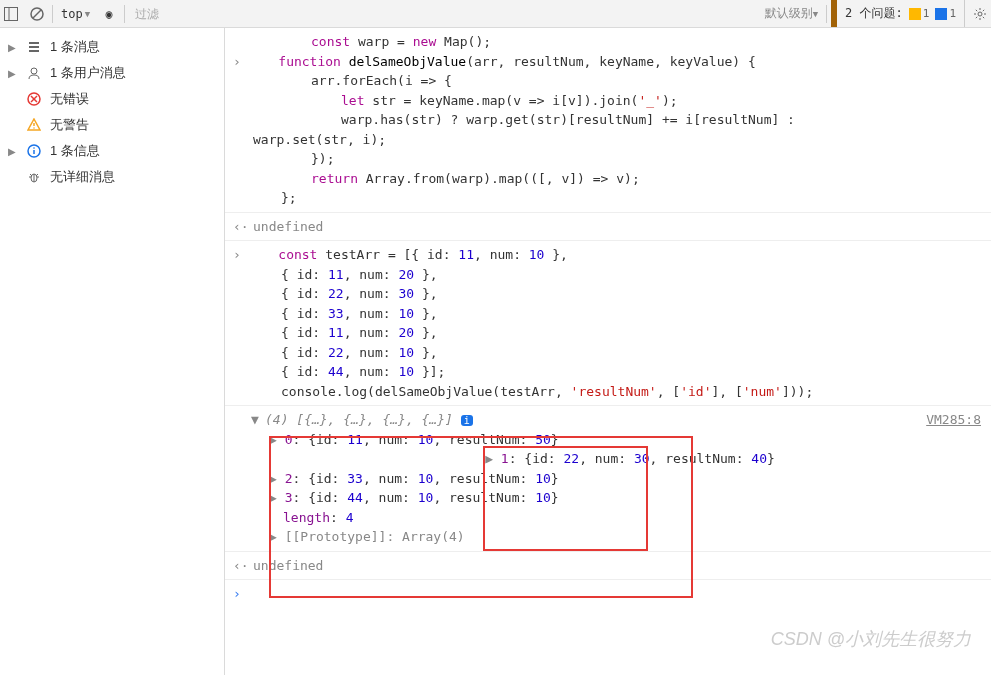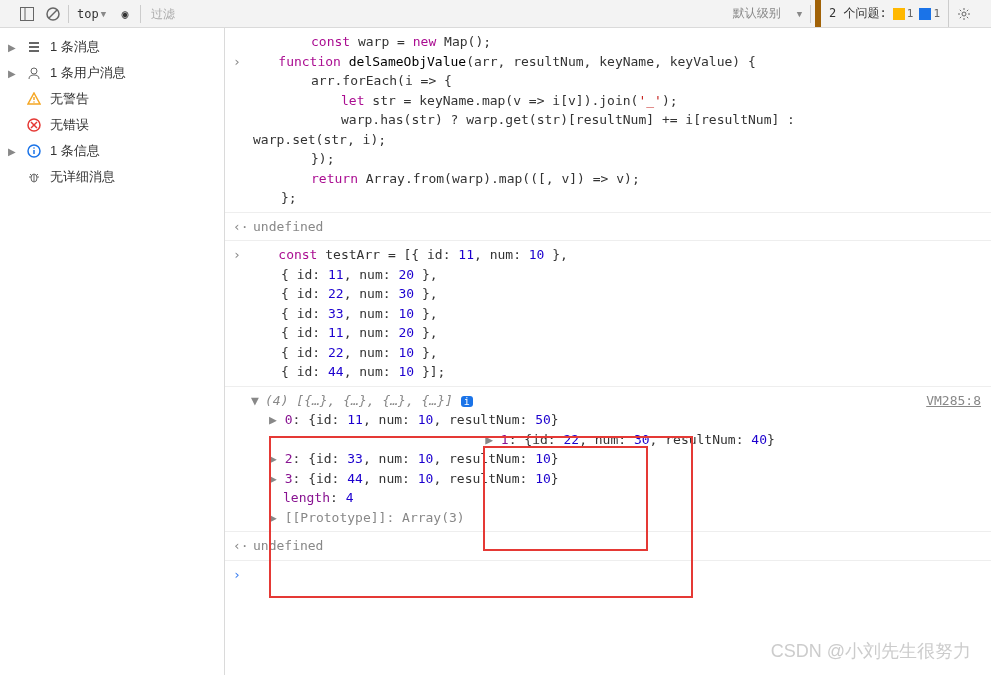--- a/index.html
+++ b/index.html
@@ -1,24 +1,24 @@
 <!DOCTYPE html>
 <html><head>
 <meta charset="utf-8">
 <style>
 *{box-sizing:border-box;margin:0;padding:0}
 body{font-family:Menlo,Consolas,monospace;font-size:12px;color:#333;background:#fff;width:991px;height:675px;overflow:hidden;position:relative}
-.toolbar{height:28px;border-bottom:1px solid #dadada;display:flex;align-items:center;padding:0 16px;gap:4px;background:#f3f3f3}
+.toolbar{height:28px;border-bottom:1px solid #dadada;display:flex;align-items:center;padding:0 0;gap:4px;background:#f3f3f3}
 .tb-btn{width:22px;height:22px;display:flex;align-items:center;justify-content:center;color:#666;cursor:pointer}
 .tb-sep{width:1px;height:18px;background:#ccc}
 .tb-select{display:flex;align-items:center;gap:2px;padding:0 4px;cursor:pointer}
 .tb-eye{color:#333}
 .tb-filter{flex:1;border:none;outline:none;background:transparent;font-family:inherit;font-size:12px;padding:0 6px;color:#404040}
 .tb-filter::placeholder{color:#aaa}
-.tb-level{color:#888;padding:0 4px;display:flex;align-items:center;gap:16px}
+.tb-level{color:#888;padding:0 4px;display:flex;align-items:center;gap:0}
 .tb-issues{display:flex;align-items:center;gap:6px;padding:0 8px;border-left:6px solid #a16207;border-right:1px solid #ccc;height:100%}
 .badge{display:inline-flex;align-items:center;gap:2px;font-size:11px}
 .badge-warn{color:#666}
 .badge-warn::before{content:"";width:12px;height:12px;background:#ffb800;display:inline-block}
 .badge-info{color:#666}
 .badge-info::before{content:"";width:12px;height:12px;background:#1a73e8;display:inline-block}
 .main{display:flex;height:calc(100% - 28px)}
 .sidebar{width:225px;border-right:1px solid #dadada;padding:6px 0;background:#fff}
 .sb-item{display:flex;align-items:center;gap:8px;padding:4px 8px;cursor:pointer;font-family:Arial,sans-serif;font-size:13px}
 .sb-item .arrow{width:10px;color:#888;font-size:10px}
@@ -39,21 +39,21 @@
 .obj{color:#333}
 .return-line{display:flex;align-items:flex-start}
 .ret-icon{color:#888;margin-right:6px;width:14px}
 .result-block{padding-left:28px}
 .redbox{border:2px solid #e53935;position:absolute;pointer-events:none}
 .redbox1{left:269px;top:436px;width:424px;height:162px}
 .redbox2{left:483px;top:446px;width:165px;height:105px}
 .source-link{float:right;color:#888;text-decoration:underline;margin-right:10px}
 .prompt-line{padding:4px 0 4px 8px}
 .prompt-line .arrow-r{color:#367cf1}
-.watermark{position:absolute;right:20px;bottom:12px;color:#ccc;font-size:18px;font-family:Arial,sans-serif;pointer-events:none}
+.watermark{position:absolute;right:20px;bottom:24px;color:#ccc;font-size:18px;font-style:italic;font-family:Arial,sans-serif;pointer-events:none}
 .indent1{padding-left:48px}
 .indent2{padding-left:78px}
 .indent3{padding-left:108px}
 </style>
 </head>
 <body>
 
 <div class="toolbar">
   <div class="tb-btn">
       <svg width="14" height="14" viewBox="0 0 14 14">
@@ -117,37 +117,37 @@
             <circle cx="7" cy="5" r="3" fill="none" stroke="#666"></circle>
             <path d="M2 13c0-3 2-4 5-4s5 1 5 4" fill="none" stroke="#666"></path>
           </svg>
         </span>
         <span>1 条用户消息</span>
       </div>
     <div class="sb-item">
         <span class="arrow"></span>
         <span class="sb-icon">
           <svg width="14" height="14" viewBox="0 0 14 14">
+            <circle cx="7" cy="7" r="6" fill="none" stroke="#e53935" stroke-width="1.5"></circle>
+            <line x1="4" y1="4" x2="10" y2="10" stroke="#e53935" stroke-width="1.5"></line>
+            <line x1="10" y1="4" x2="4" y2="10" stroke="#e53935" stroke-width="1.5"></line>
+          </svg>
+        </span>
+        <span>无错误</span>
+      </div>
+    <div class="sb-item">
+        <span class="arrow"></span>
+        <span class="sb-icon">
+          <svg width="14" height="14" viewBox="0 0 14 14">
             <path d="M7 1L13 12H1z" fill="none" stroke="#f5a623" stroke-width="1.5"></path>
             <line x1="7" y1="5" x2="7" y2="8" stroke="#f5a623" stroke-width="1.5"></line>
             <circle cx="7" cy="10" r="0.8" fill="#f5a623"></circle>
           </svg>
         </span>
         <span>无警告</span>
-      </div>
-    <div class="sb-item">
-        <span class="arrow"></span>
-        <span class="sb-icon">
-          <svg width="14" height="14" viewBox="0 0 14 14">
-            <circle cx="7" cy="7" r="6" fill="none" stroke="#e53935" stroke-width="1.5"></circle>
-            <line x1="4" y1="4" x2="10" y2="10" stroke="#e53935" stroke-width="1.5"></line>
-            <line x1="10" y1="4" x2="4" y2="10" stroke="#e53935" stroke-width="1.5"></line>
-          </svg>
-        </span>
-        <span>无错误</span>
       </div>
     <div class="sb-item">
         <span class="arrow">▶</span>
         <span class="sb-icon">
           <svg width="14" height="14" viewBox="0 0 14 14">
             <circle cx="7" cy="7" r="6" fill="none" stroke="#1a73e8" stroke-width="1.5"></circle>
             <circle cx="7" cy="4" r="0.8" fill="#1a73e8"></circle>
             <line x1="7" y1="6" x2="7" y2="10" stroke="#1a73e8" stroke-width="1.5"></line>
           </svg>
         </span>
@@ -189,33 +189,34 @@
     <div class="entry">
       <div class="code-line"><span class="arrow-r">›</span>    <span class="kw">const</span><span> testArr = [{ id: </span><span class="num">11</span><span>, num: </span><span class="num">10</span><span> },</span></div>
       <div id="arr-rows">
           <div class="code-line indent1">{ id: <span class="num">11</span>, num: <span class="num">20</span> },</div>
           <div class="code-line indent1">{ id: <span class="num">22</span>, num: <span class="num">30</span> },</div>
           <div class="code-line indent1">{ id: <span class="num">33</span>, num: <span class="num">10</span> },</div>
           <div class="code-line indent1">{ id: <span class="num">11</span>, num: <span class="num">20</span> },</div>
           <div class="code-line indent1">{ id: <span class="num">22</span>, num: <span class="num">10</span> },</div>
           <div class="code-line indent1">{ id: <span class="num">44</span>, num: <span class="num">10</span> }];</div>
         </div>
+      <div class="code-line indent1"><span>console.log(delSameObjValue(testArr, </span><span class="str">'resultNum'</span><span>, [</span><span class="str">'id'</span><span>], [</span><span class="str">'num'</span><span>]));</span></div>
     </div>
 
     <div class="entry" style="position:relative">
       <a class="source-link">VM285:8</a>
       <div class="code-line result-block" style="padding-left:18px"><span class="arrow-d">▼</span><span class="gray" style="font-style:italic">(4) [{…}, {…}, {…}, {…}]</span> <span style="background:#1a73e8;color:#fff;border-radius:3px;padding:0 3px;font-size:10px">i</span></div>
       <div id="result-rows">
           <div class="code-line" style="padding-left: 36px;"><span class="gray">▶</span> <span class="idx">0</span>: <span class="obj">{id: <span class="num">11</span>, num: <span class="num">10</span>, resultNum: <span class="num">50</span>}</span></div>
           <div class="code-line" style="padding-left: 36px; text-align: center;"><span class="gray">▶</span> <span class="idx">1</span>: <span class="obj">{id: <span class="num">22</span>, num: <span class="num">30</span>, resultNum: <span class="num">40</span>}</span></div>
           <div class="code-line" style="padding-left: 36px;"><span class="gray">▶</span> <span class="idx">2</span>: <span class="obj">{id: <span class="num">33</span>, num: <span class="num">10</span>, resultNum: <span class="num">10</span>}</span></div>
           <div class="code-line" style="padding-left: 36px;"><span class="gray">▶</span> <span class="idx">3</span>: <span class="obj">{id: <span class="num">44</span>, num: <span class="num">10</span>, resultNum: <span class="num">10</span>}</span></div>
         </div>
       <div class="code-line" style="padding-left:50px"><span class="prop">length</span>: <span class="num">4</span></div>
-      <div class="code-line" style="padding-left:36px"><span class="gray">▶</span> <span class="gray">[[Prototype]]: Array(3)</span></div>
+      <div class="code-line" style="padding-left:36px"><span class="gray">▶</span> <span class="gray">[[Prototype]]: Array(4)</span></div>
     </div>
 
     <div class="entry return-line">
         <span class="ret-icon">‹·</span>
         <span class="undef">undefined</span>
       </div>
     <div class="prompt-line"><span class="arrow-r">›</span></div>
   </div>
 </div>
 

